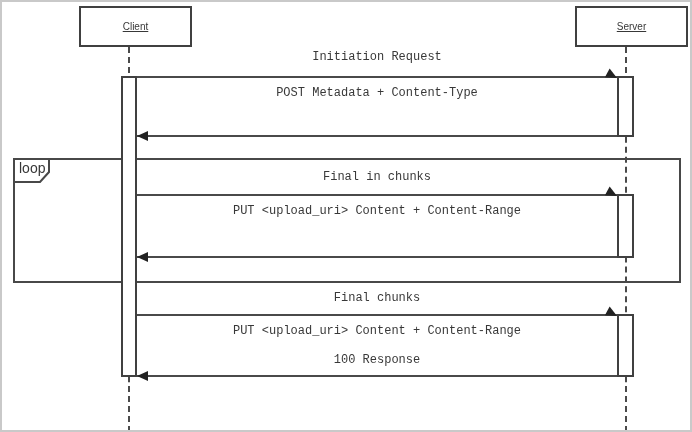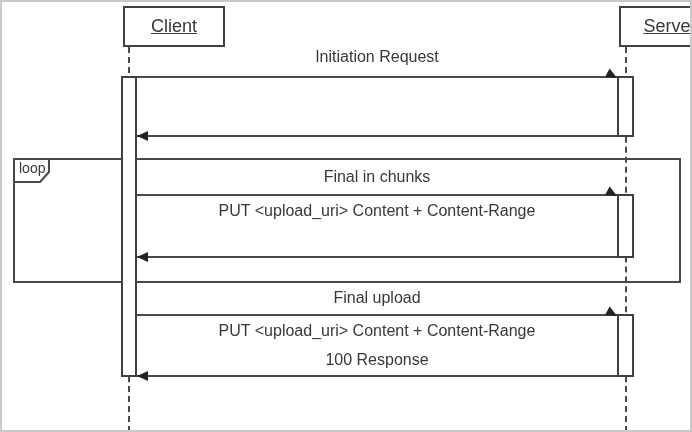--- a/index.html
+++ b/index.html
@@ -15,28 +15,27 @@
   }
   .lifeline {
     position: absolute;
     width: 0;
     border-left: 2px dashed #4a4a4a;
     z-index: 1;
   }
   .actor-box {
     position: absolute;
     box-sizing: border-box;
-    width: 102px; height: 41px;
+    width: 113px; height: 41px;
     background: #fff;
     border: 2px solid #404040;
     display: flex; align-items: center; justify-content: center;
-    font-size: 18px;
+    font-size: 10px;
     text-decoration: underline;
     z-index: 6;
-    margin-left: 44px;
   }
   .loop-frame {
     position: absolute;
     left: 11px; top: 156px;
     box-sizing: border-box;
     width: 668px; height: 125px;
     border: 2px solid #484848;
     background: transparent;
     z-index: 2;
   }
@@ -74,24 +73,25 @@
     border-top: 5px solid transparent;
     border-bottom: 5px solid transparent;
     border-left: 11px solid #222;
     transform: rotate(28deg);
     transform-origin: 100% 50%;
   }
   .msg-label {
     position: absolute;
     left: 135px; width: 480px;
     text-align: center;
-    font-size: 16px;
+    font-size: 12px;
     line-height: 14px;
     z-index: 5;
     white-space: nowrap;
+    font-family: Liberation Mono, monospace;
   }
 </style>
 </head>
 <body>
 
 <div class="canvas">
 
   <div class="lifeline" style="left:126px; top:45px; height:385px;"></div>
   <div class="lifeline" style="left:623px; top:45px; height:385px;"></div>
 
@@ -111,31 +111,32 @@
   </div>
 
   <div class="activation" style="left:119px; top:74px; width:16px; height:301px;"></div>
   <div class="activation" style="left:615px; top:74px; width:17px; height:61px;"></div>
   <div class="activation" style="left:615px; top:192px; width:17px; height:64px;"></div>
   <div class="activation" style="left:615px; top:312px; width:17px; height:63px;"></div>
 
   <div class="msg-label" style="top:48px;">Initiation Request</div>
   <div class="msg-line" style="top:74px;"></div>
   <div class="arrow arrow-right" style="left:604px; top:71px;"></div>
+  <div class="msg-label" style="top:84px;">POST Metadata + Content-Type</div>
   <div class="msg-line" style="top:133px;"></div>
   <div class="arrow arrow-left" style="left:135px; top:129px;"></div>
 
   <div class="msg-label" style="top:168px;">Final in chunks</div>
   <div class="msg-line" style="top:192px;"></div>
   <div class="arrow arrow-right" style="left:604px; top:189px;"></div>
   <div class="msg-label" style="top:202px;">PUT &lt;upload_uri&gt; Content + Content-Range</div>
   <div class="msg-line" style="top:254px;"></div>
   <div class="arrow arrow-left" style="left:135px; top:250px;"></div>
 
-  <div class="msg-label" style="top:289px;">Final upload</div>
+  <div class="msg-label" style="top:289px;">Final chunks</div>
   <div class="msg-line" style="top:312px;"></div>
   <div class="arrow arrow-right" style="left:604px; top:309px;"></div>
   <div class="msg-label" style="top:322px;">PUT &lt;upload_uri&gt; Content + Content-Range</div>
   <div class="msg-label" style="top:351px;">100 Response</div>
   <div class="msg-line" style="top:373px;"></div>
   <div class="arrow arrow-left" style="left:135px; top:369px;"></div>
 
 </div>
 
 </body></html>

